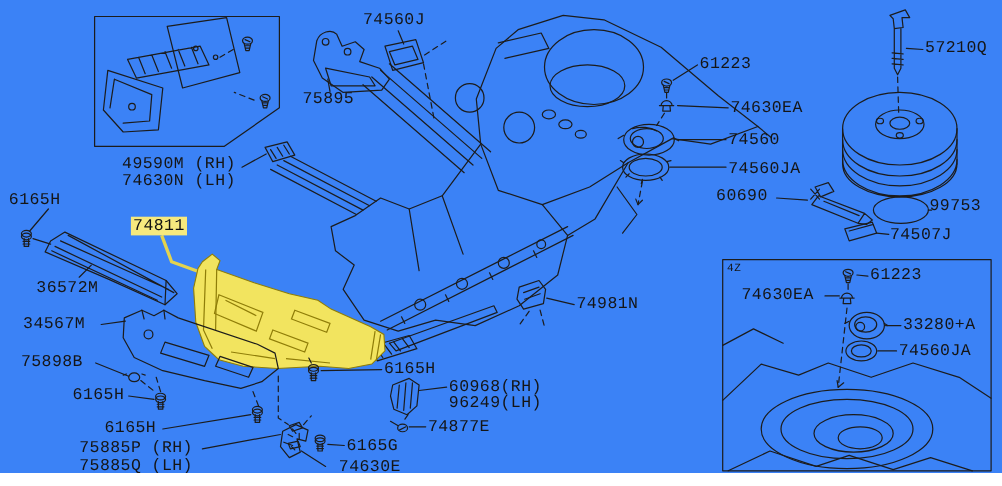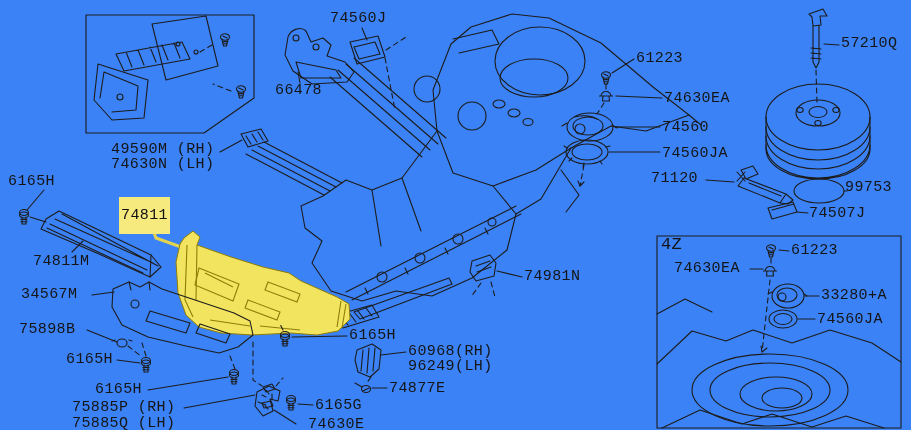--- a/index.html
+++ b/index.html
@@ -1,22 +1,22 @@
 <!DOCTYPE html>
 <html><head>
 <meta charset="utf-8">
 <style>
   html,body{margin:0;padding:0;background:#fff;}
   .stage{position:relative;width:911px;height:430px;background:#3b82f6;overflow:hidden;
          font-family:Liberation Mono, monospace;}
   .stage svg{position:absolute;left:0;top:0;}
   .co{position:absolute;font-size:15px;line-height:15px;letter-spacing:.4px;color:#151515;
       white-space:nowrap;}
-  .co.hl{background:#f6e97e;padding:11px 2px;color:#111;}
-  .co.sm{font-size:17px;line-height:13px;text-align:center;}
+  .co.hl{background:#f6e97e;padding:1px 2px;color:#111;}
+  .co.sm{font-size:10px;line-height:13px;text-align:center;}
   .lineart{stroke:#1c1c1c;stroke-width:1.1;fill:none;stroke-linecap:round;stroke-linejoin:round;}
   .d{stroke-dasharray:5 4;}
   .yl{stroke:#8f7d08;fill:none;stroke-width:1.1;}
 </style>
 </head>
 <body>
 
 <div class="stage">
 
 <svg width="911" height="442" viewBox="0 0 911 442">
@@ -233,44 +233,44 @@
         <ellipse cx="770" cy="390" rx="60" ry="27"></ellipse>
     <ellipse cx="776" cy="394" rx="36" ry="17"></ellipse>
         <ellipse cx="782" cy="398" rx="20" ry="10"></ellipse>
     <path d="M657,364 L692,331 L726,341 L753,330 L792,343 L830,330 L872,343 L901,362"></path>
     <path d="M662,428 L700,410 L742,424 L772,414 L812,427 L846,416 L884,428"></path>
     <path d="M657,314 L685,299 L712,312"></path>
   </g>
 </svg>
 
 <span class="co" style="left:330px;top:11px">74560J</span>
-<span class="co" style="left:275px;top:83px">66478</span>
+<span class="co" style="left:275px;top:83px">75895</span>
 <span class="co" style="left:111px;top:142px">49590M (RH)</span>
 <span class="co" style="left:111px;top:157px">74630N (LH)</span>
 <span class="co" style="left:8px;top:174px">6165H</span>
 <span class="co hl" style="left:119px;top:197px">74811</span>
-<span class="co" style="left:33px;top:254px">74811M</span>
+<span class="co" style="left:33px;top:254px">36572M</span>
 <span class="co" style="left:21px;top:287px">34567M</span>
 <span class="co" style="left:19px;top:322px">75898B</span>
 <span class="co" style="left:66px;top:352px">6165H</span>
 <span class="co" style="left:95px;top:382px">6165H</span>
 <span class="co" style="left:72px;top:400px">75885P (RH)</span>
 <span class="co" style="left:72px;top:416px">75885Q (LH)</span>
 <span class="co" style="left:349px;top:328px">6165H</span>
 <span class="co" style="left:408px;top:344px">60968(RH)</span>
 <span class="co" style="left:408px;top:359px">96249(LH)</span>
 <span class="co" style="left:389px;top:381px">74877E</span>
 <span class="co" style="left:315px;top:398px">6165G</span>
 <span class="co" style="left:308px;top:417px">74630E</span>
 <span class="co" style="left:524px;top:269px">74981N</span>
 <span class="co" style="left:636px;top:51px">61223</span>
 <span class="co" style="left:664px;top:91px">74630EA</span>
 <span class="co" style="left:662px;top:120px">74560</span>
 <span class="co" style="left:662px;top:146px">74560JA</span>
-<span class="co" style="left:651px;top:171px">71120</span>
+<span class="co" style="left:651px;top:171px">60690</span>
 <span class="co" style="left:841px;top:36px">57210Q</span>
 <span class="co" style="left:845px;top:180px">99753</span>
 <span class="co" style="left:809px;top:206px">74507J</span>
 
 <span class="co sm" style="left:661px;top:238px">4Z</span>
 <span class="co" style="left:791px;top:243px">61223</span>
 <span class="co" style="left:674px;top:261px">74630EA</span>
 <span class="co" style="left:821px;top:288px">33280+A</span>
 <span class="co" style="left:817px;top:312px">74560JA</span>
 

